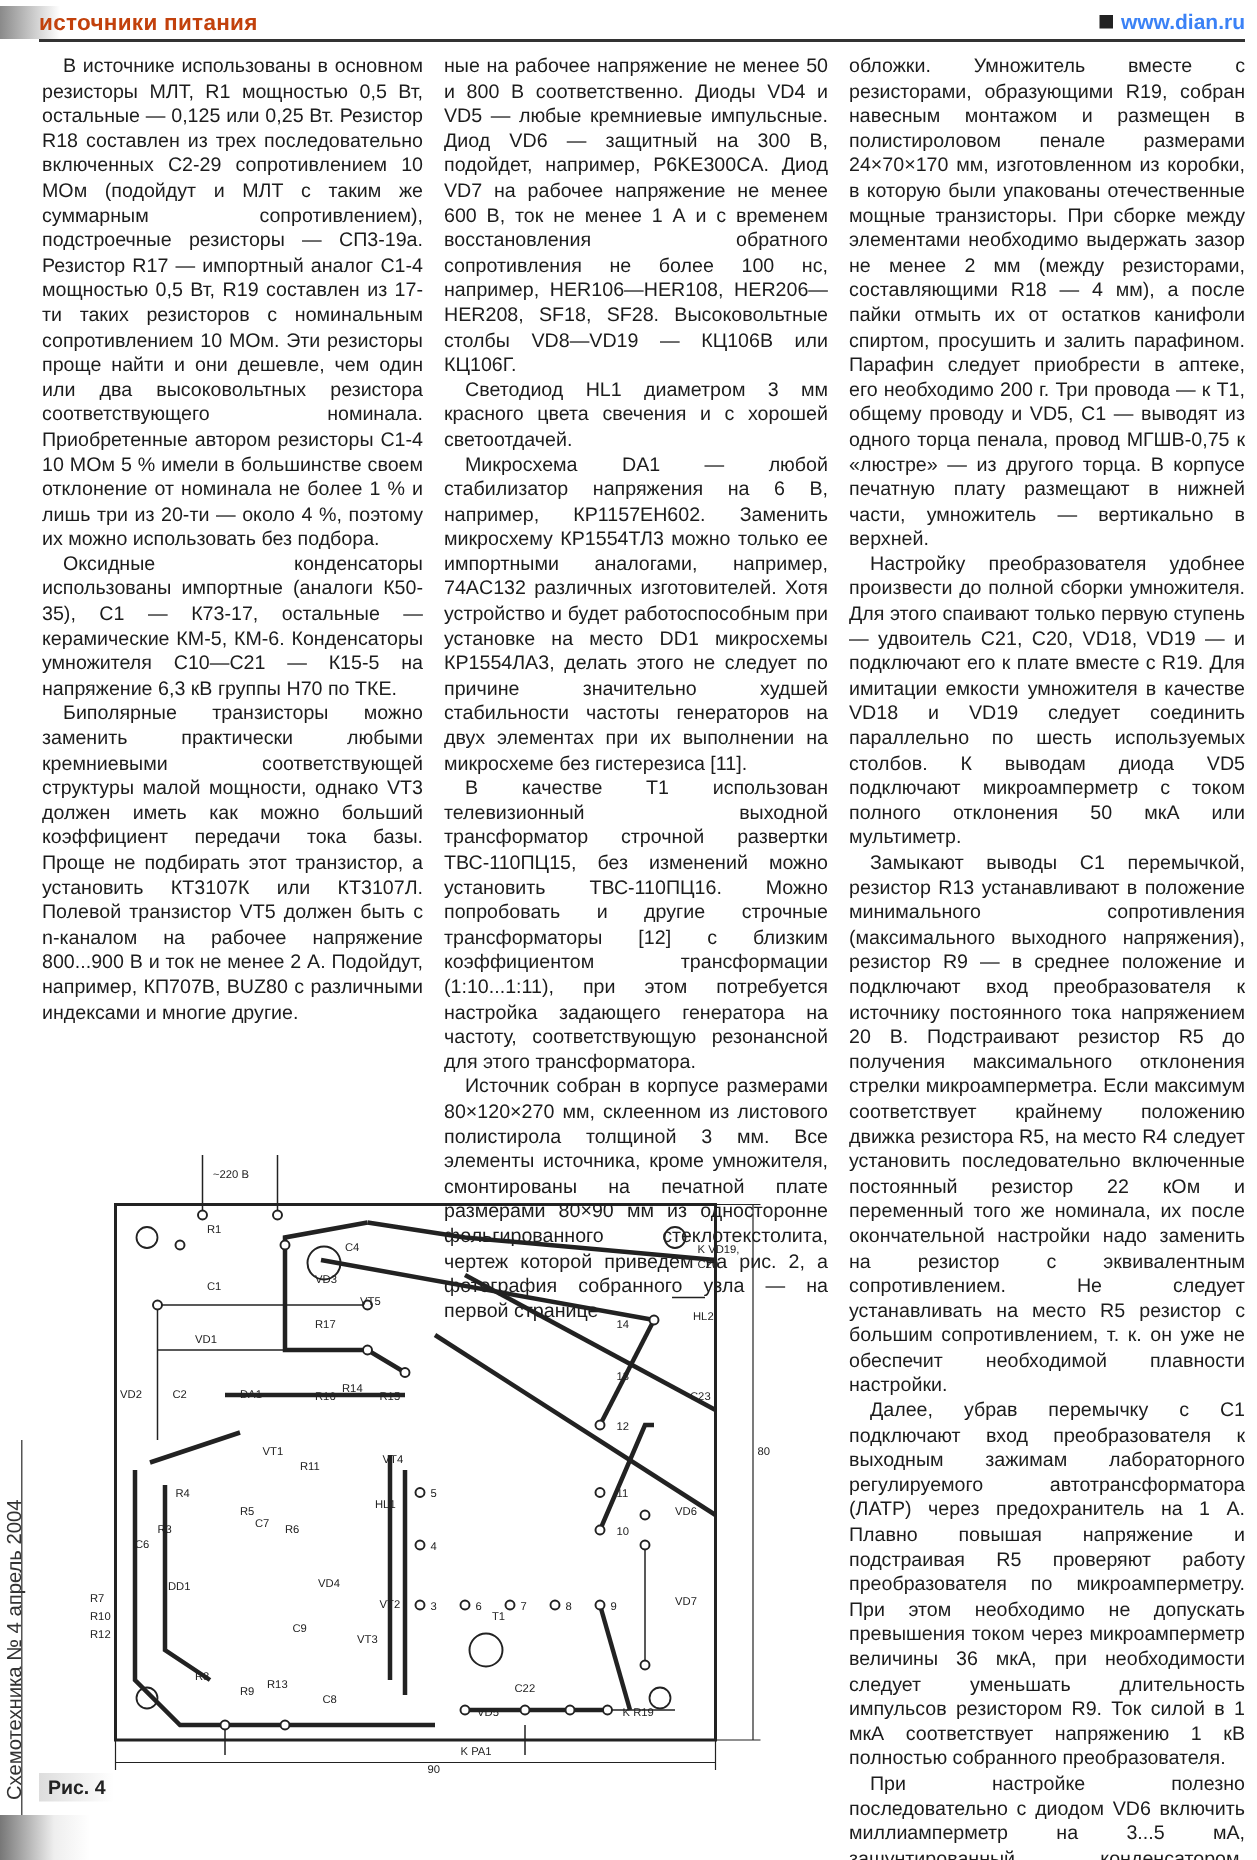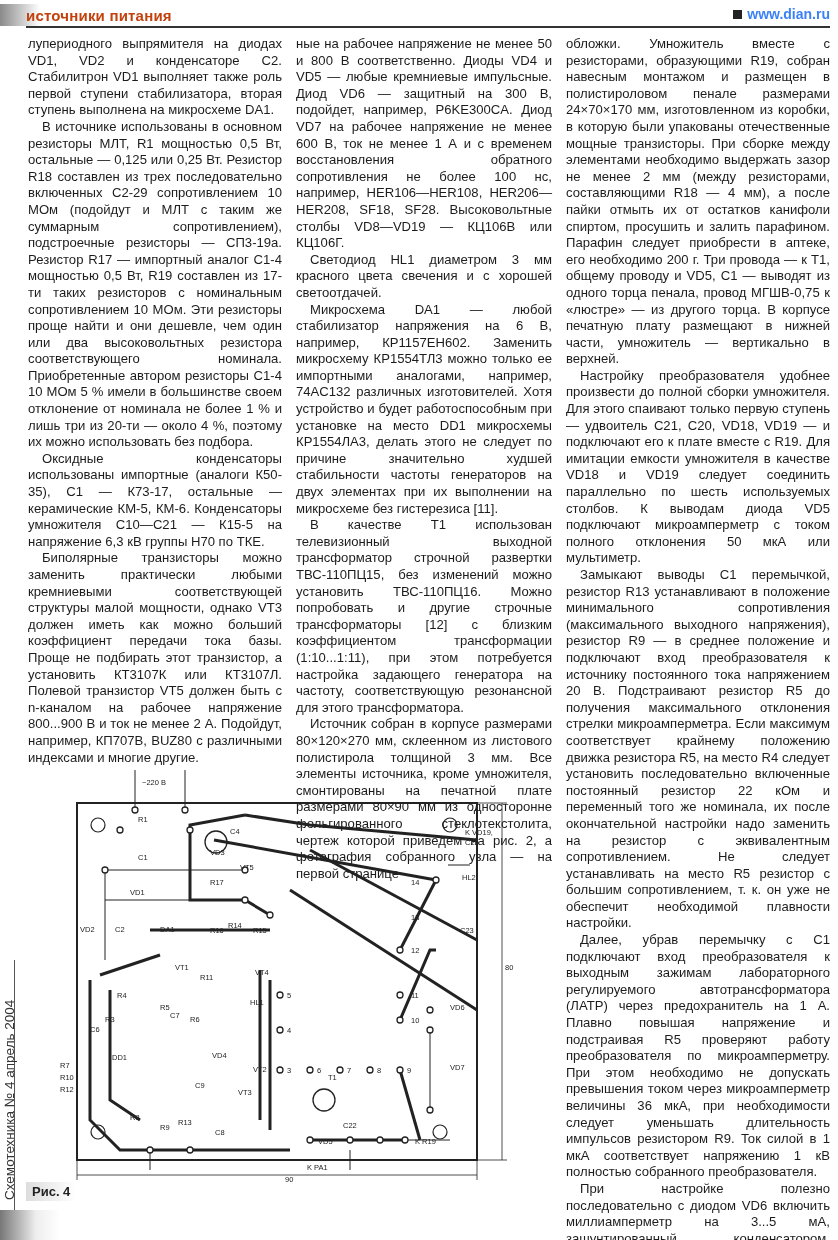--- a/index.html
+++ b/index.html
@@ -36,21 +36,20 @@
 <body>
 
 <div class="header">
   <div class="grad"></div>
   <div class="section">источники питания</div>
   <div class="site"><span class="sq"></span><span>www.dian.ru</span></div>
   <div class="rule"></div>
 </div>
 
 <div class="col" id="col1">
-    <p class="cont">лупериодного выпрямителя на диодах VD1, VD2 и конденсаторе C2. Стабилитрон VD1 выполняет также роль первой ступени стабилизатора, вторая ступень выполнена на микросхеме DA1.</p>
     <p>В источнике использованы в основном резисторы МЛТ, R1 мощностью 0,5 Вт, остальные — 0,125 или 0,25 Вт. Резистор R18 составлен из трех последовательно включенных C2-29 сопротивлением 10 МОм (подойдут и МЛТ с таким же суммарным сопротивлением), подстроечные резисторы — СП3-19а. Резистор R17 — импортный аналог C1-4 мощностью 0,5 Вт, R19 составлен из 17-ти таких резисторов с номинальным сопротивлением 10 МОм. Эти резисторы проще найти и они дешевле, чем один или два высоковольтных резистора соответствующего номинала. Приобретенные автором резисторы C1-4 10 МОм 5 % имели в большинстве своем отклонение от номинала не более 1 % и лишь три из 20-ти — около 4 %, поэтому их можно использовать без подбора.</p>
     <p>Оксидные конденсаторы использованы импортные (аналоги К50-35), C1 — К73-17, остальные — керамические КМ-5, КМ-6. Конденсаторы умножителя C10—C21 — К15-5 на напряжение 6,3 кВ группы Н70 по ТКЕ.</p>
     <p>Биполярные транзисторы можно заменить практически любыми кремниевыми соответствующей структуры малой мощности, однако VT3 должен иметь как можно больший коэффициент передачи тока базы. Проще не подбирать этот транзистор, а установить КТ3107К или КТ3107Л. Полевой транзистор VT5 должен быть с n-каналом на рабочее напряжение 800...900 В и ток не менее 2 А. Подойдут, например, КП707В, BUZ80 с различными индексами и многие другие.</p>
   </div>
 <div class="col" id="col2">
     <p class="cont">ные на рабочее напряжение не менее 50 и 800 В соответственно. Диоды VD4 и VD5 — любые кремниевые импульсные. Диод VD6 — защитный на 300 В, подойдет, например, P6KE300CA. Диод VD7 на рабочее напряжение не менее 600 В, ток не менее 1 А и с временем восстановления обратного сопротивления не более 100 нс, например, HER106—HER108, HER206—HER208, SF18, SF28. Высоковольтные столбы VD8—VD19 — КЦ106В или КЦ106Г.</p>
     <p>Светодиод HL1 диаметром 3 мм красного цвета свечения и с хорошей светоотдачей.</p>
     <p>Микросхема DA1 — любой стабилизатор напряжения на 6 В, например, КР1157ЕН602. Заменить микросхему КР1554ТЛ3 можно только ее импортными аналогами, например, 74AC132 различных изготовителей. Хотя устройство и будет работоспособным при установке на место DD1 микросхемы КР1554ЛА3, делать этого не следует по причине значительно худшей стабильности частоты генераторов на двух элементах при их выполнении на микросхеме без гистерезиса [11].</p>
     <p>В качестве T1 использован телевизионный выходной трансформатор строчной развертки ТВС-110ПЦ15, без изменений можно установить ТВС-110ПЦ16. Можно попробовать и другие строчные трансформаторы [12] с близким коэффициентом трансформации (1:10...1:11), при этом потребуется настройка задающего генератора на частоту, соответствующую резонансной для этого трансформатора.</p>
     <p>Источник собран в корпусе размерами 80×120×270 мм, склеенном из листового полистирола толщиной 3 мм. Все элементы источника, кроме умножителя, смонтированы на печатной плате размерами 80×90 мм из односторонне фольгированного стеклотекстолита, чертеж которой приведем на рис. 2, а фотография собранного узла — на первой странице</p>

